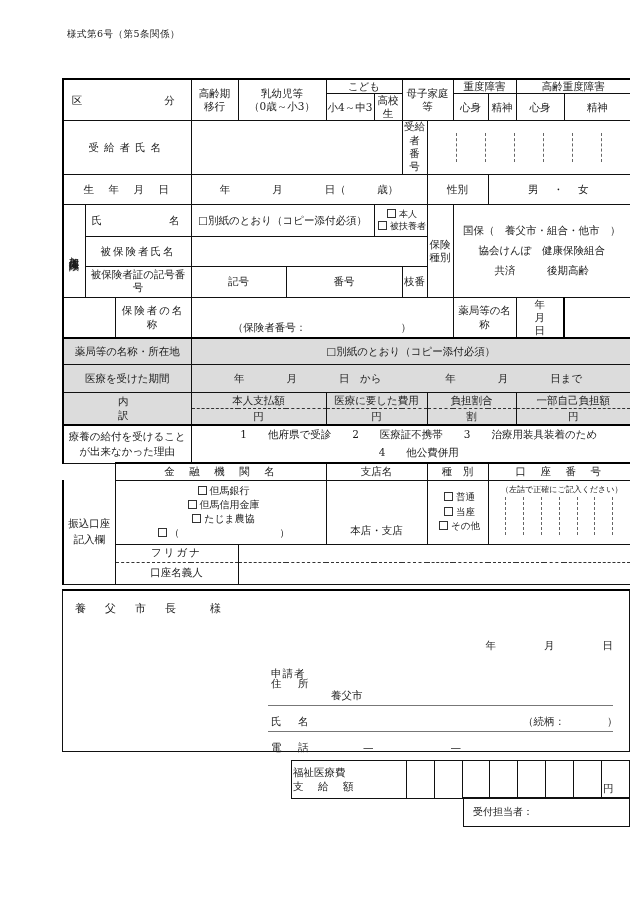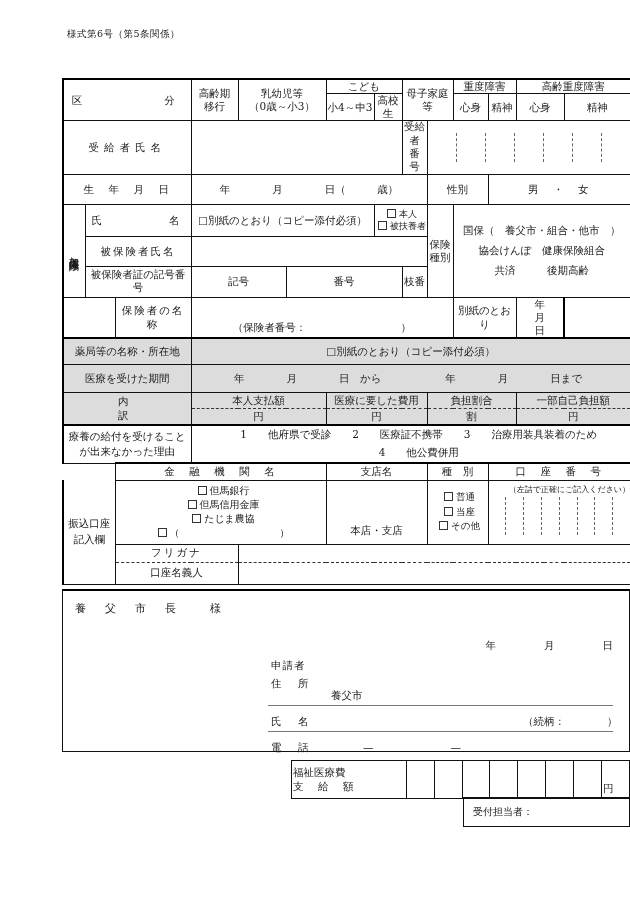--- a/index.html
+++ b/index.html
@@ -47,21 +47,21 @@
   .chk{display:inline-block;width:7px;height:7px;border:1px solid #333;
        margin-right:3px;vertical-align:-1px;background:#fff;}
 
   
   .bottombox{position:absolute;left:31px;top:589px;width:568px;height:163px;
              border:1px solid #111;border-top:2px solid #000;box-sizing:border-box;}
   .bb-l1{position:absolute;left:12px;top:10px;font-size:11px;letter-spacing:4px;}
   .bb-l2{position:absolute;left:12px;top:27px;font-size:10.5px;letter-spacing:.3px;}
   .bb-date{position:absolute;right:16px;top:48px;font-size:10.5px;}
   .bb-date span{display:inline-block;}
-  .bb-applicant{position:absolute;left:208px;top:68px;font-size:10.5px;letter-spacing:1px;}
+  .bb-applicant{position:absolute;left:208px;top:76px;font-size:10.5px;letter-spacing:1px;}
   .fline{position:absolute;border-bottom:1px solid #777;}
   .fl-label{position:absolute;font-size:10.5px;letter-spacing:3px;}
   .fl-val{position:absolute;font-size:10.5px;}
 
   
   table.pay{position:absolute;left:260px;top:760px;width:339px;border-collapse:collapse;
             table-layout:fixed;}
   table.pay td{border:1px solid #111;height:34px;font-size:10.5px;text-align:left;}
   .pay-label{line-height:1.3;}
   .receipt{position:absolute;left:432px;top:797px;width:167px;height:30px;
@@ -180,21 +180,21 @@
       <td colspan="2" class="tiny">被保険者証の記号番号</td>
       <td colspan="2" class="lft sm">記号</td>
       <td colspan="3" class="lft sm">番号</td>
       <td class="lft sm">枝番</td>
     </tr>
 
     <tr style="height:30px">
       <td colspan="2" class="thick-l no-t"></td>
       <td class="sp2">保険者の名称</td>
       <td colspan="7" class="lft sm" style="vertical-align:bottom;padding-bottom:3px">（保険者番号：　　　　　　　　　）</td>
-      <td colspan="2" class="sm">別紙のとおり</td>
+      <td colspan="2" class="sm">薬局等の名称</td>
       <td colspan="2" class="thick-r">年　　　月　　　日</td>
     </tr>
 
     <tr style="height:26px">
       <td colspan="3" class="shade thick-l thick-top sm">薬局等の名称・所在地</td>
       <td colspan="12" class="shade thick-r thick-top lft sm">□別紙のとおり（コピー添付必須）</td>
     </tr>
 
     <tr style="height:28px">
       <td colspan="3" class="shade thick-l">医療を受けた期間</td>
@@ -253,21 +253,21 @@
       </td>
       <td colspan="3" style="vertical-align:bottom;padding-bottom:6px">本店・支店</td>
       <td colspan="2" class="lft" style="padding-left:4px">
         <div style="font-size:9.5px;line-height:1.55">
           <div><span class="chk"></span><span>普通</span></div>
           <div><span class="chk"></span><span>当座</span></div>
           <div><span class="chk"></span><span>その他</span></div>
         </div>
       </td>
       <td colspan="4" class="thick-r" style="padding:0;vertical-align:top">
-        <div class="tiny lft" style="padding:4px 0 0 5px;text-align:right">（左詰で正確にご記入ください）</div>
+        <div class="tiny lft" style="padding:4px 0 0 5px;text-align:center">（左詰で正確にご記入ください）</div>
         <div class="boxrow" style="height:38px;margin-top:2px">
           <div class="cellnum"></div>
           <div class="cellnum"></div>
           <div class="cellnum"></div>
           <div class="cellnum"></div>
           <div class="cellnum"></div>
           <div class="cellnum"></div>
           <div class="cellnum"></div>
           <div class="cellnum"></div>
         </div>

